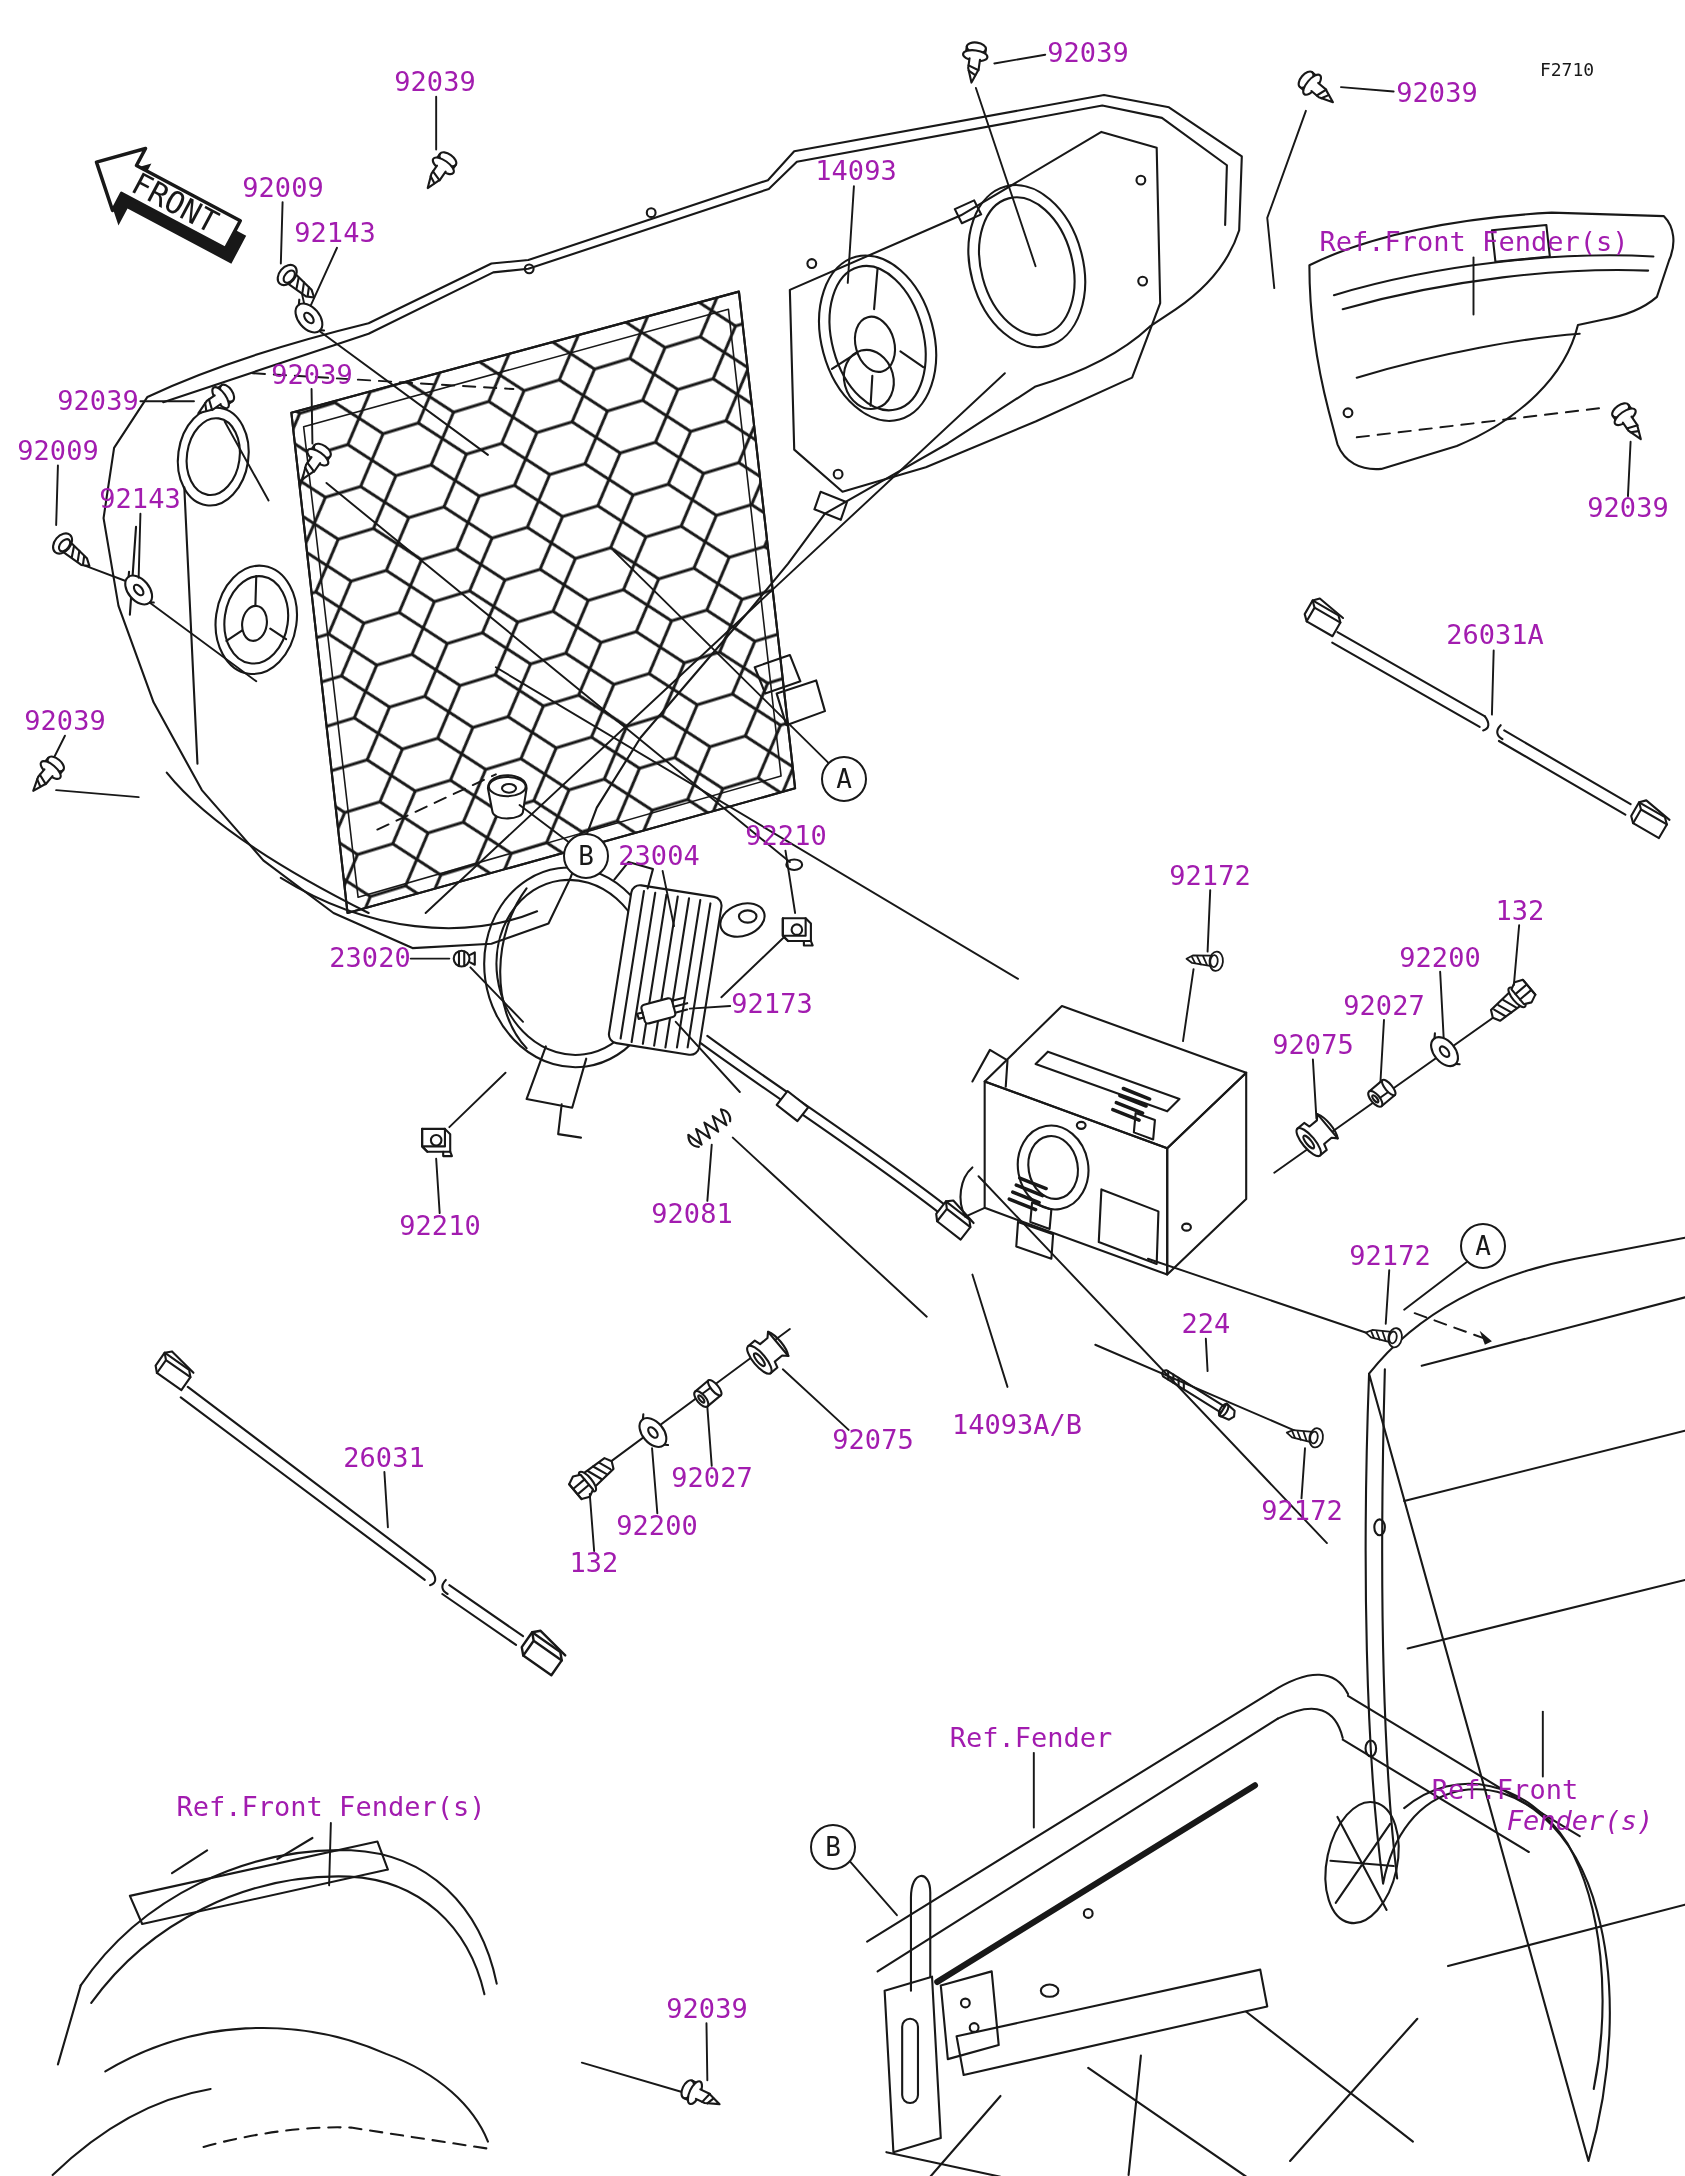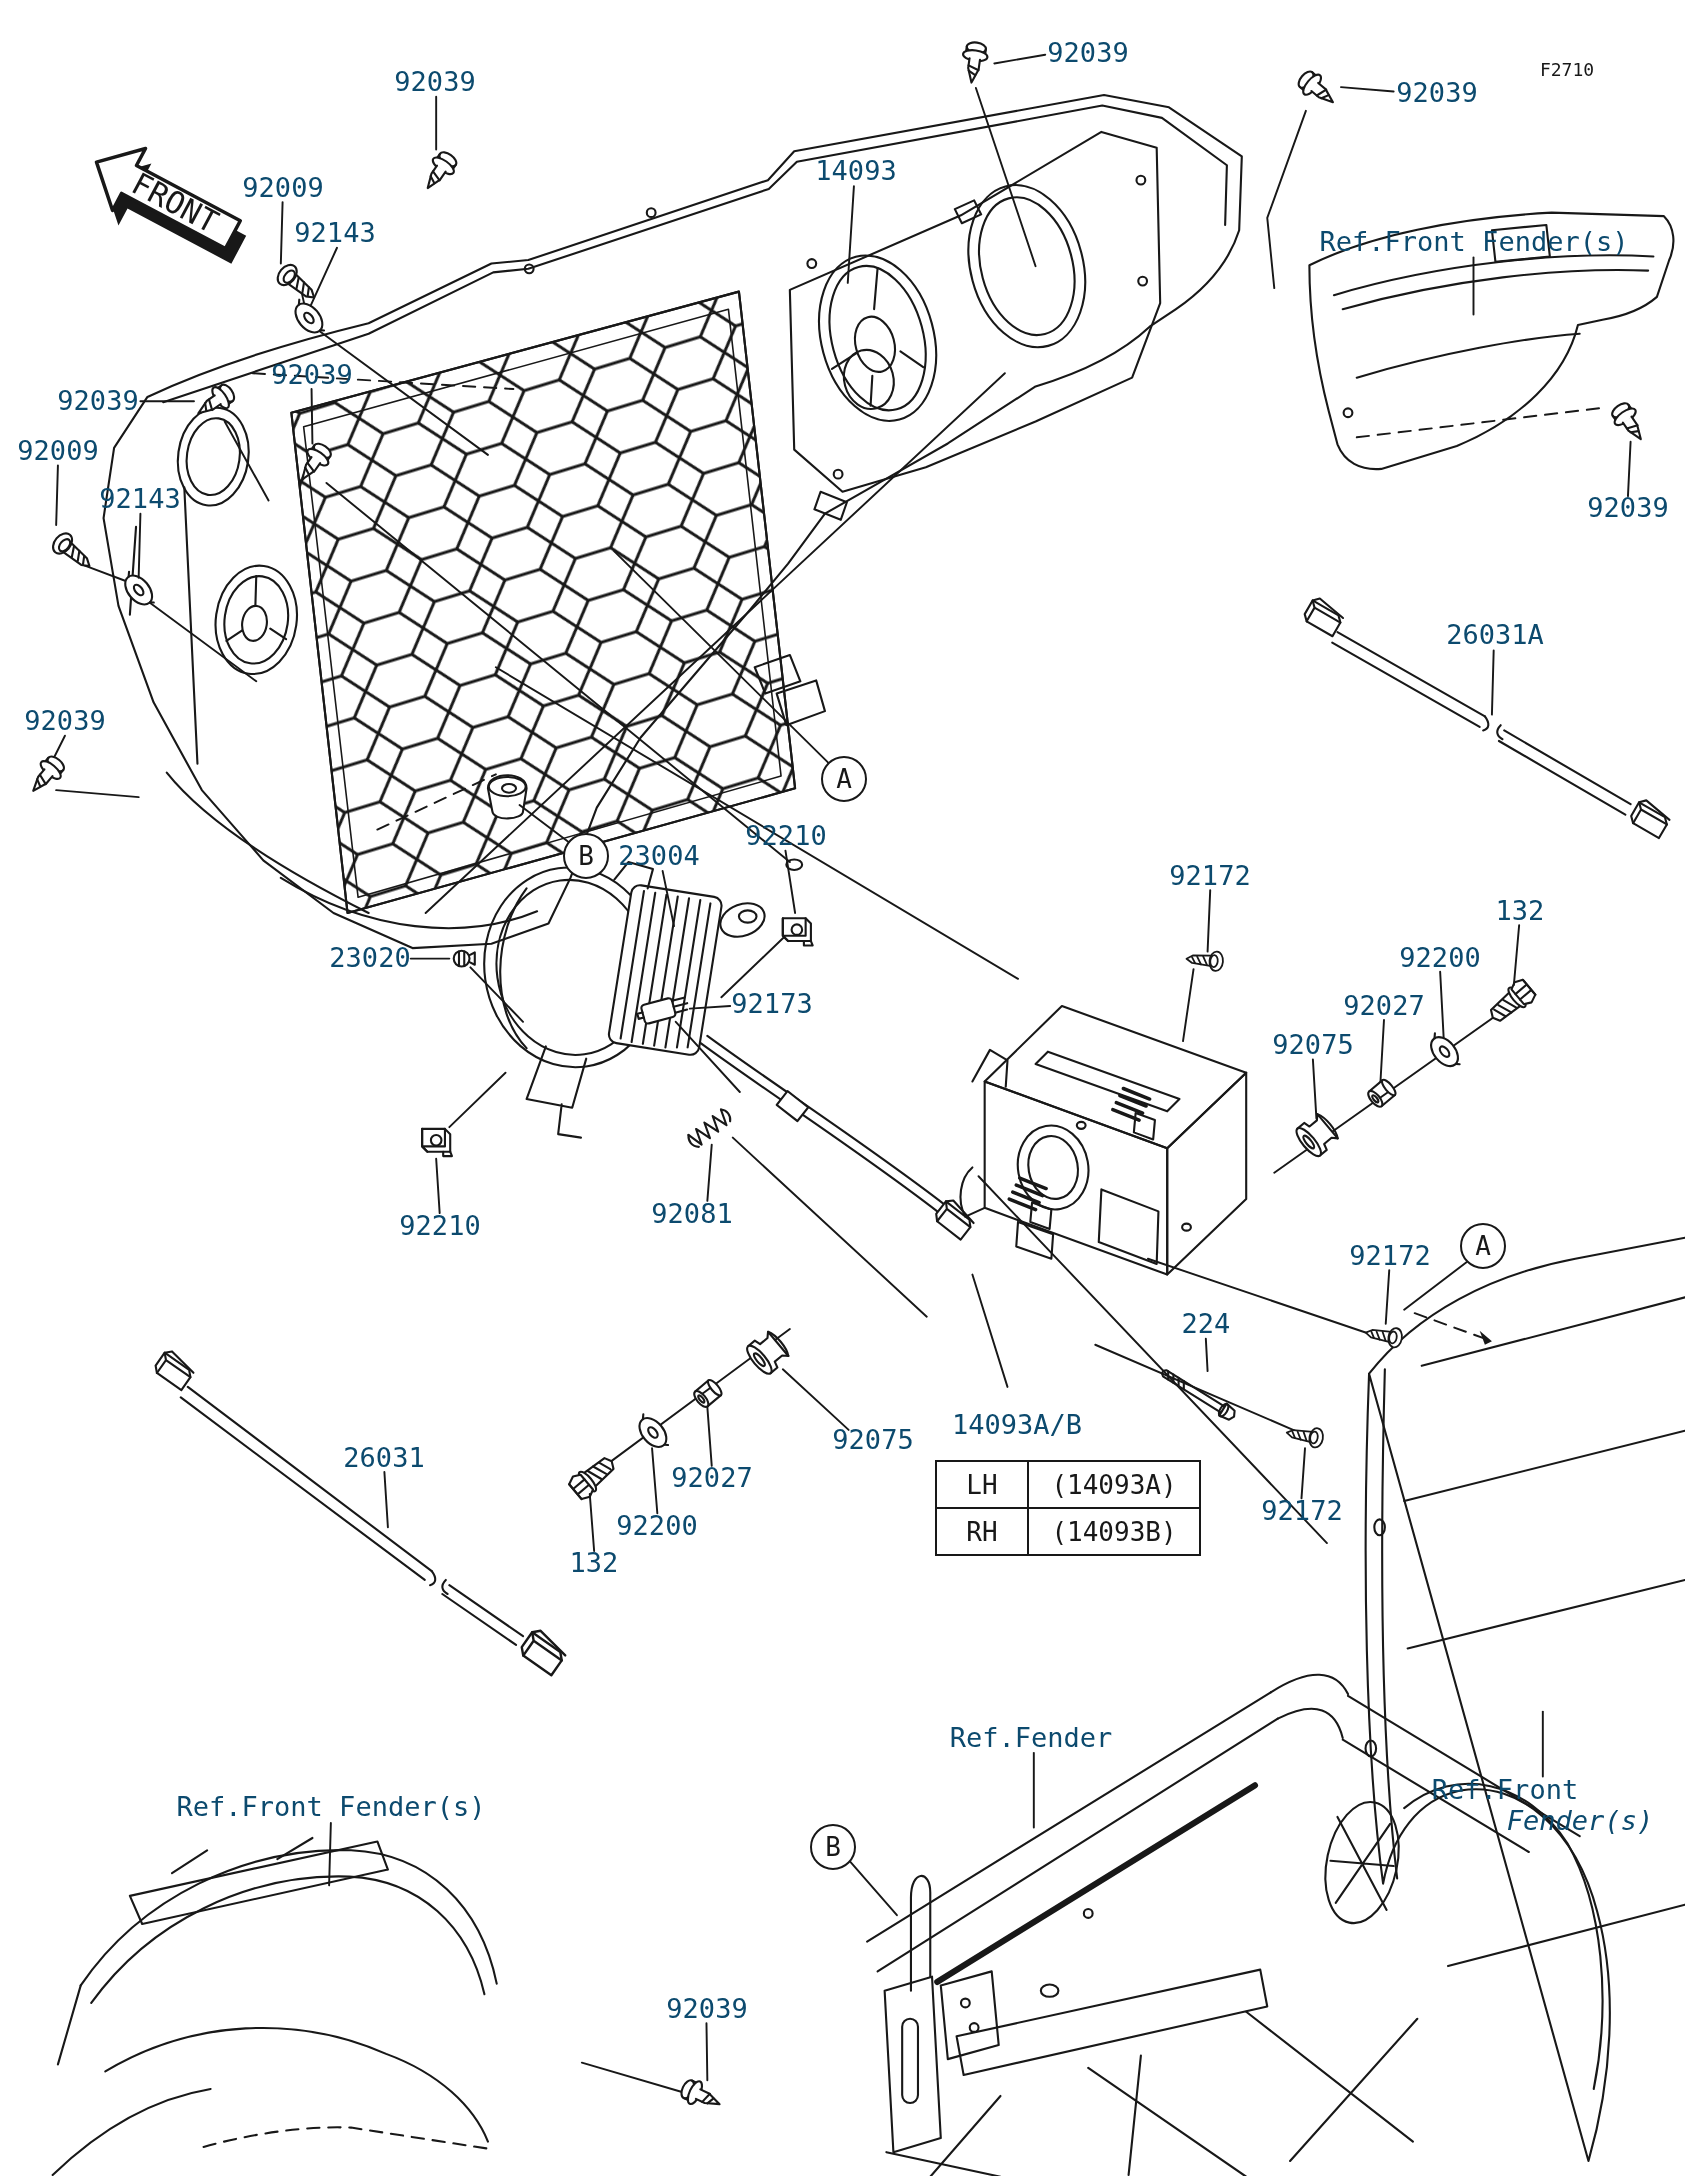--- a/index.html
+++ b/index.html
@@ -1,21 +1,21 @@
 <!DOCTYPE html>
 <html style="font-size:14px"><head>
 <meta charset="utf-8">
 <style>
   html,body{margin:0;padding:0;background:#e8e8e8;}
   #page{position:relative;width:1685px;height:2177px;background:#ffffff;overflow:hidden;
         color:#181818;font-family:"DejaVu Sans Mono",monospace;}
   #art{position:absolute;left:0;top:0;}
   #art *{vector-effect:none;}
   .plabel{position:absolute;transform:translate(-50%,-54%);font-size:27px;line-height:1;
-          letter-spacing:0px;white-space:pre;color:#0c4a6e;}
+          letter-spacing:0px;white-space:pre;color:#a21caf;}
   .callout{position:absolute;width:46px;height:46px;border:2.6px solid #181818;border-radius:50%;
            display:flex;align-items:center;justify-content:center;font-size:26px;
            transform:translate(-50%,-50%);background:#fff;box-sizing:border-box;}
   .figcode{position:absolute;transform:translate(-50%,-50%);font-size:18px;}
   table.variant{position:absolute;left:935px;top:1460px;border-collapse:collapse;font-size:26px;}
   table.variant td{border:2.6px solid #181818;padding:0;text-align:center;}
   td.side{width:90px;height:45px;}
   td.part{width:170px;height:45px;}
 </style>
 </head>
@@ -360,32 +360,20 @@
         <polyline points="805,2305 806,2370"></polyline>
         <polyline points="944,869 700,628"></polyline>
         <polyline points="649,960 592,917"></polyline>
         <polyline points="1671,1438 1600,1492"></polyline>
         <polyline points="967,2119 1022,2182"></polyline>
       </g>
 </svg>
 
 <div class="figcode" style="left:1567px;top:69px;">F2710</div>
 
-<table class="variant">
-  <tbody>
-        <tr>
-    <td class="side">LH</td>
-    <td class="part">(14093A)</td>
-  </tr>
-  <tr>
-    <td class="side">RH</td>
-    <td class="part">(14093B)</td>
-  </tr>
-</tbody>
-    </table>
 
 <div id="labels">
       <div class="plabel" style="left: 435px; top: 83px;">92039</div>
       <div class="plabel" style="left: 283px; top: 189px;">92009</div>
       <div class="plabel" style="left: 335px; top: 234px;">92143</div>
       <div class="plabel" style="left: 856px; top: 172px;">14093</div>
       <div class="plabel" style="left: 1088px; top: 54px;">92039</div>
       <div class="plabel" style="left: 1437px; top: 94px;">92039</div>
       <div class="plabel" style="left: 1474px; top: 243px;">Ref.Front Fender(s)</div>
       <div class="plabel" style="left: 1628px; top: 509px;">92039</div>

